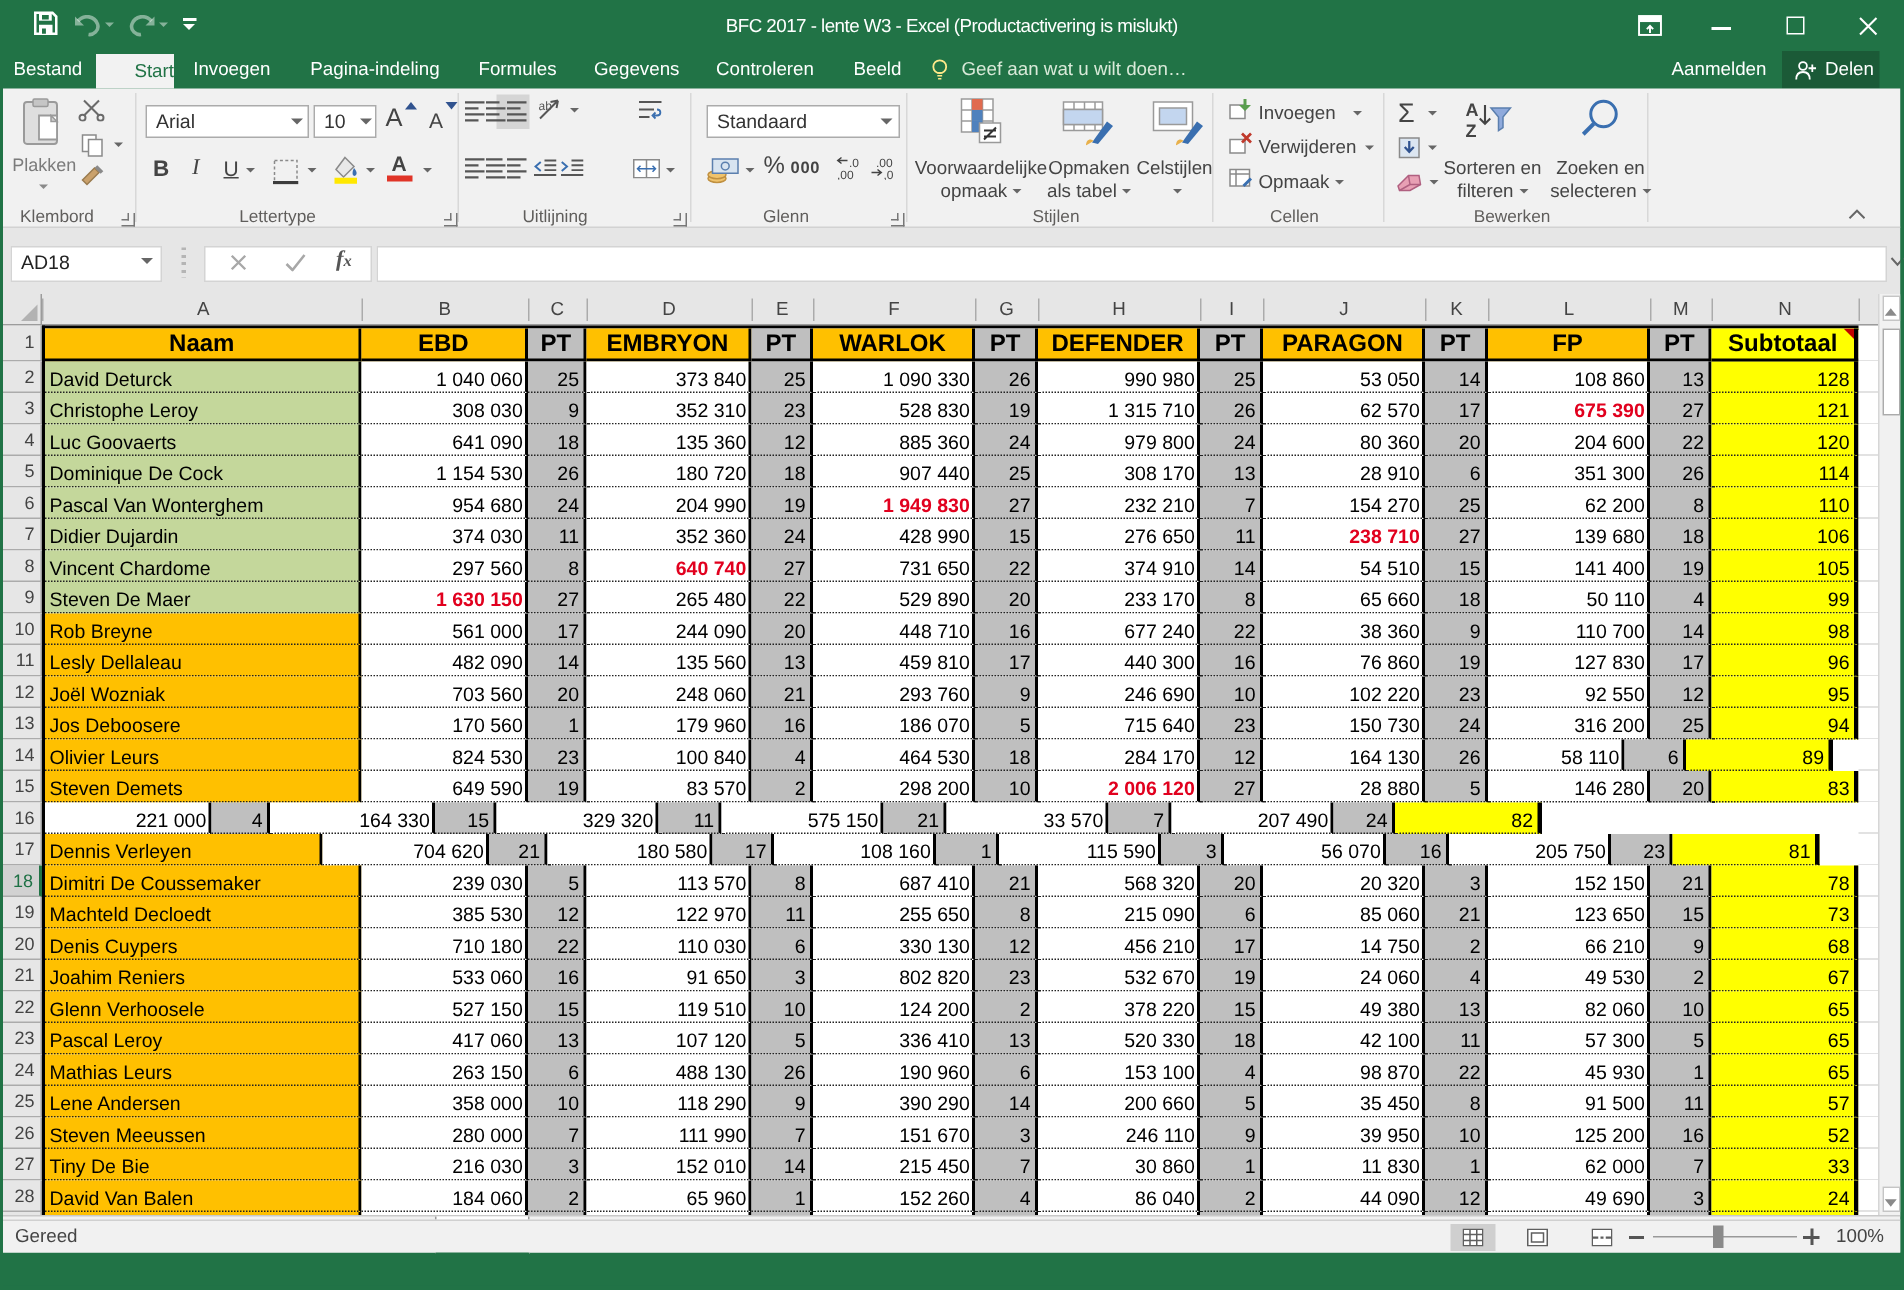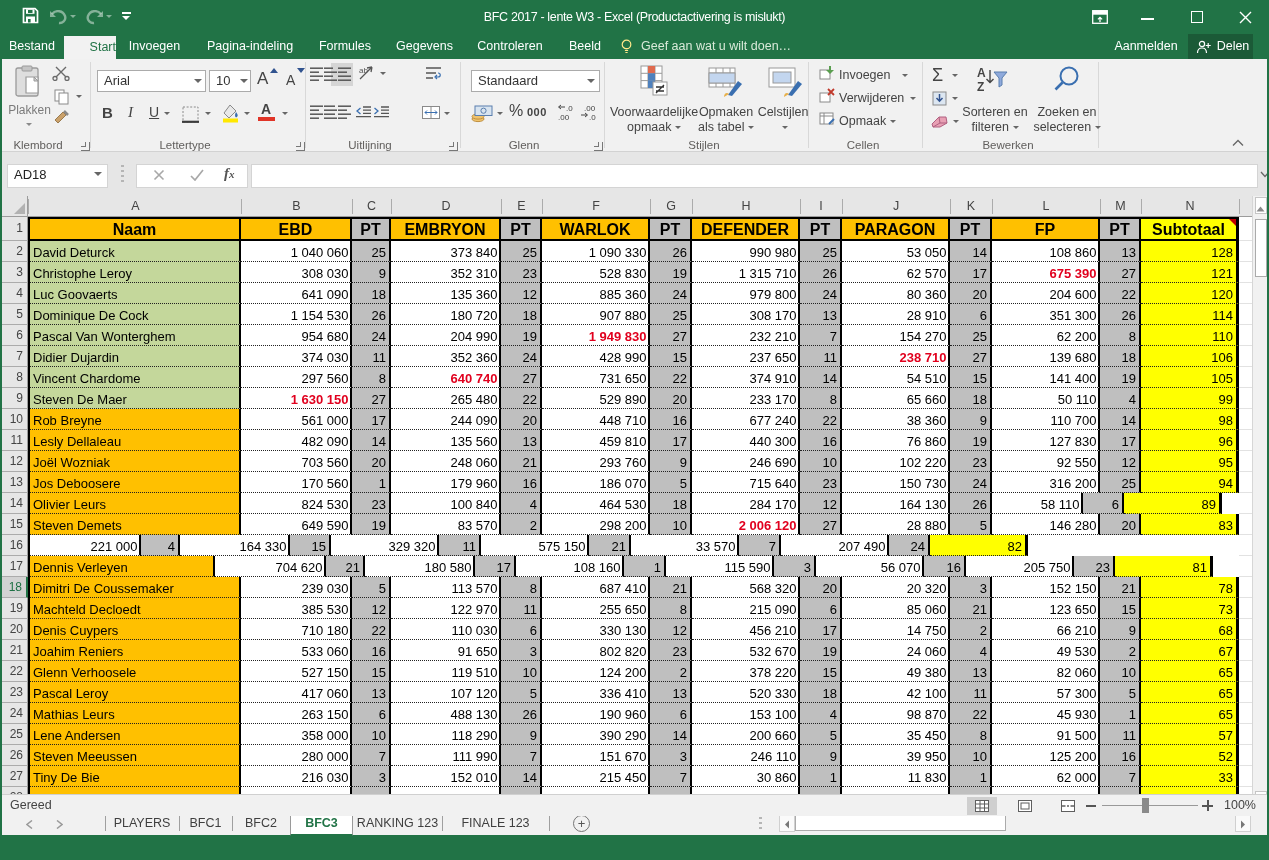--- a/index.html
+++ b/index.html
@@ -39,21 +39,21 @@
 .pt{background:#BFBFBF;justify-content:flex-end;padding-right:3px;padding-bottom:1px}
 .sub{background:#FFFF00;justify-content:flex-end;padding-right:3px;padding-bottom:1px}
 .red{color:#E1001E;font-weight:bold}
 .hg{background:#FFC000}
 .hp{background:#BFBFBF}
 .hy{background:#FFFF00}
 #vsb{position:absolute;left:1250px;top:0px;width:15px;height:614px;background:#f1f1f1;border-left:1px solid #d6d6d6}
 #bottombar{position:absolute;left:2px;top:810px;width:1265px;height:25px;background:#f1f1f1;border-top:1px solid #c9c9c9}
 .stab{position:absolute;top:0;height:25px;line-height:24px;font-size:12.5px;color:#3f3f3f;text-align:center}
 .tsep{position:absolute;top:5px;height:15px;width:1px;background:#9f9f9f}
-#statusbar{position:absolute;left:2px;top:794px;width:1265px;height:22px;background:#f1f1f1;border-top:1px solid #d0d0d0;font-size:12.5px;color:#444}
+#statusbar{position:absolute;left:2px;top:813px;width:1265px;height:22px;background:#f1f1f1;border-top:1px solid #d0d0d0;font-size:12.5px;color:#444}
 #greenbtm{position:absolute;left:0;top:857px;width:1269px;height:3px;background:#217346}
 .wborder{position:absolute;background:#217346}
 </style></head><body>
 <div id="titlebar">
 <svg class="abs" style="left:22px;top:7px" width="17" height="17" viewBox="0 0 17 17">
       <path d="M1.5 1.5 H13 L15.5 4 V15.5 H1.5 Z" fill="none" stroke="#fff" stroke-width="1.7"></path>
       <rect x="4" y="2.2" width="8.5" height="4.6" fill="#fff"></rect>
       <rect x="6" y="3" width="4.5" height="3" fill="#217346"></rect>
       <rect x="4" y="9.5" width="9" height="6" fill="#fff"></rect>
       <rect x="6" y="12" width="2.6" height="3.5" fill="#217346"></rect>
@@ -476,21 +476,21 @@
 <div class="c num" style="width:108px;border-right:2px solid #000">204 600</div>
 <div class="c pt" style="width:41px;border-right:2px solid #000">22</div>
 <div class="c sub" style="width:98px;border-right:3px solid #000">120</div>
 </div>
 <div class="r">
 <div class="c name grn" style="width:211px;border-right:2px solid #000">Dominique De Cock</div>
 <div class="c num" style="width:111px;border-right:2px solid #000">1 154 530</div>
 <div class="c pt" style="width:39px;border-right:2px solid #000">26</div>
 <div class="c num" style="width:110px;border-right:2px solid #000">180 720</div>
 <div class="c pt" style="width:41px;border-right:2px solid #000">18</div>
-<div class="c num" style="width:108px;border-right:2px solid #000">907 880</div>
+<div class="c num" style="width:108px;border-right:2px solid #000">907 440</div>
 <div class="c pt" style="width:42px;border-right:2px solid #000">25</div>
 <div class="c num" style="width:108px;border-right:2px solid #000">308 170</div>
 <div class="c pt" style="width:42px;border-right:2px solid #000">13</div>
 <div class="c num" style="width:108px;border-right:2px solid #000">28 910</div>
 <div class="c pt" style="width:42px;border-right:2px solid #000">6</div>
 <div class="c num" style="width:108px;border-right:2px solid #000">351 300</div>
 <div class="c pt" style="width:41px;border-right:2px solid #000">26</div>
 <div class="c sub" style="width:98px;border-right:3px solid #000">114</div>
 </div>
 <div class="r">
@@ -510,21 +510,21 @@
 <div class="c sub" style="width:98px;border-right:3px solid #000">110</div>
 </div>
 <div class="r">
 <div class="c name grn" style="width:211px;border-right:2px solid #000">Didier Dujardin</div>
 <div class="c num" style="width:111px;border-right:2px solid #000">374 030</div>
 <div class="c pt" style="width:39px;border-right:2px solid #000">11</div>
 <div class="c num" style="width:110px;border-right:2px solid #000">352 360</div>
 <div class="c pt" style="width:41px;border-right:2px solid #000">24</div>
 <div class="c num" style="width:108px;border-right:2px solid #000">428 990</div>
 <div class="c pt" style="width:42px;border-right:2px solid #000">15</div>
-<div class="c num" style="width:108px;border-right:2px solid #000">237 650</div>
+<div class="c num" style="width:108px;border-right:2px solid #000">276 650</div>
 <div class="c pt" style="width:42px;border-right:2px solid #000">11</div>
 <div class="c num red" style="width:108px;border-right:2px solid #000">238 710</div>
 <div class="c pt" style="width:42px;border-right:2px solid #000">27</div>
 <div class="c num" style="width:108px;border-right:2px solid #000">139 680</div>
 <div class="c pt" style="width:41px;border-right:2px solid #000">18</div>
 <div class="c sub" style="width:98px;border-right:3px solid #000">106</div>
 </div>
 <div class="r">
 <div class="c name grn" style="width:211px;border-right:2px solid #000">Vincent Chardome</div>
 <div class="c num" style="width:111px;border-right:2px solid #000">297 560</div>

